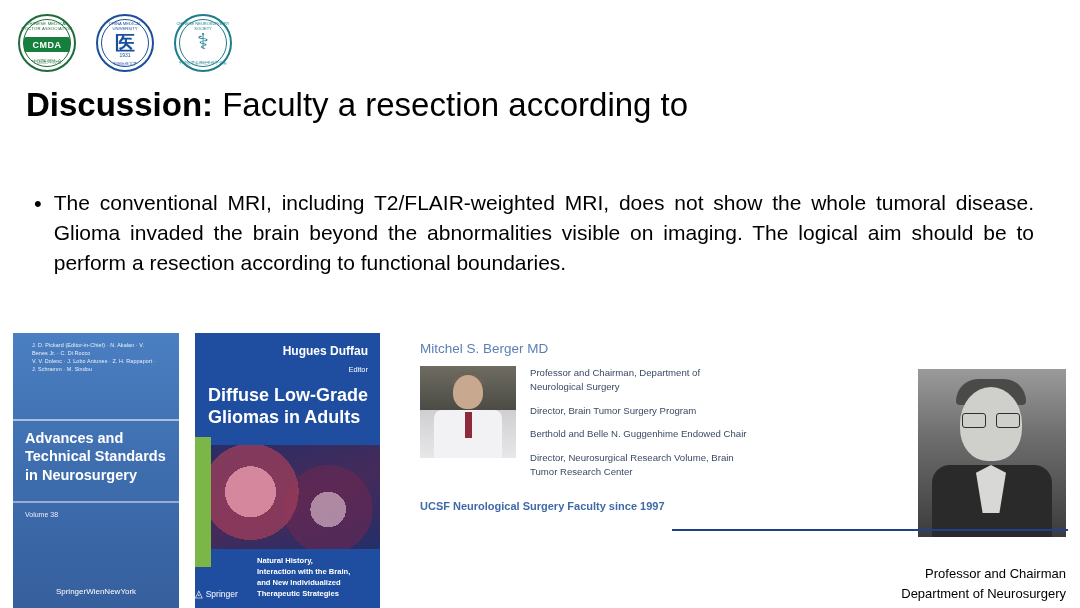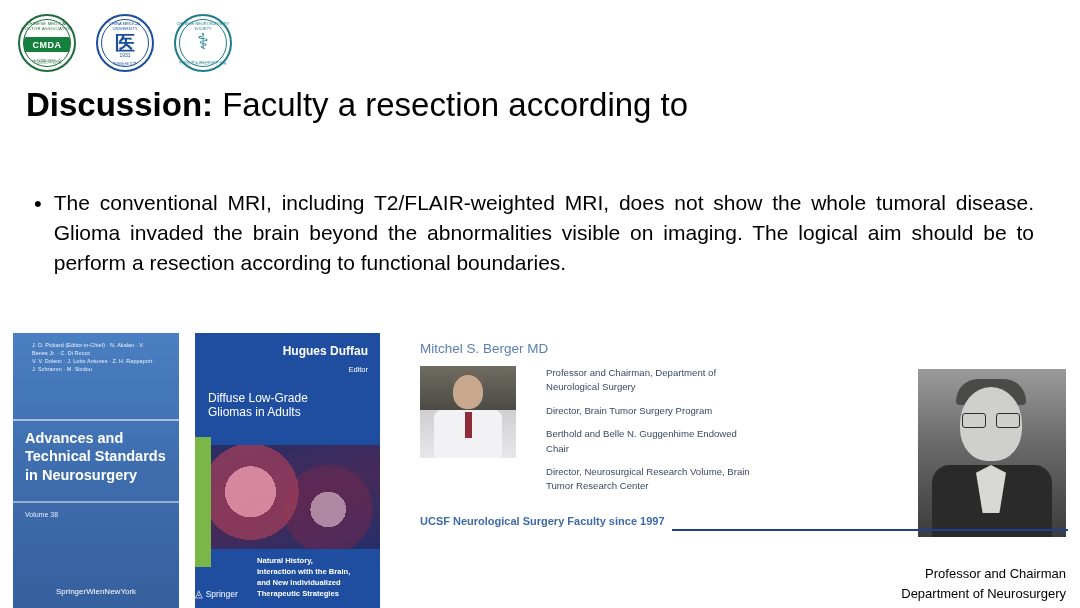--- a/index.html
+++ b/index.html
@@ -286,23 +286,23 @@
   .book2 .b2editor {
     position: absolute;
     top: 32px; right: 12px;
     text-align: right;
     font-size: 7.5px;
   }
   .book2 .b2title {
     position: absolute;
     left: 13px;
     right: 12px;
-    top: 58px;
-    font-size: 12px;
-    font-weight: normal;
+    top: 52px;
+    font-size: 18px;
+    font-weight: bold;
     line-height: 1.2;
   }
   .book2 .b2art {
     position: absolute;
     left: 0; right: 0;
     top: 112px;
     height: 104px;
     background:
       radial-gradient(circle at 30% 45%, rgba(220,140,160,.95) 0 18%, rgba(150,60,90,.8) 18% 34%, rgba(40,40,90,.25) 34% 60%),
       radial-gradient(circle at 72% 62%, rgba(255,200,210,.8) 0 12%, rgba(120,40,80,.65) 12% 30%, rgba(30,50,110,.2) 30% 62%),
@@ -344,21 +344,21 @@
     top: 8px;
     width: 330px;
   }
   .berger-name {
     font-size: 13.5px;
     color: #5b7fb4;
     margin-bottom: 10px;
   }
   .berger-body {
     display: flex;
-    gap: 30px;
+    gap: 14px;
   }
   .berger-photo {
     width: 96px;
     height: 92px;
     background: linear-gradient(180deg,#6f6d62 0%,#4b4a44 48%,#cfcfd2 48%,#e7e7ea 100%);
     position: relative;
     overflow: hidden;
     flex: 0 0 auto;
   }
   .berger-photo .head {

